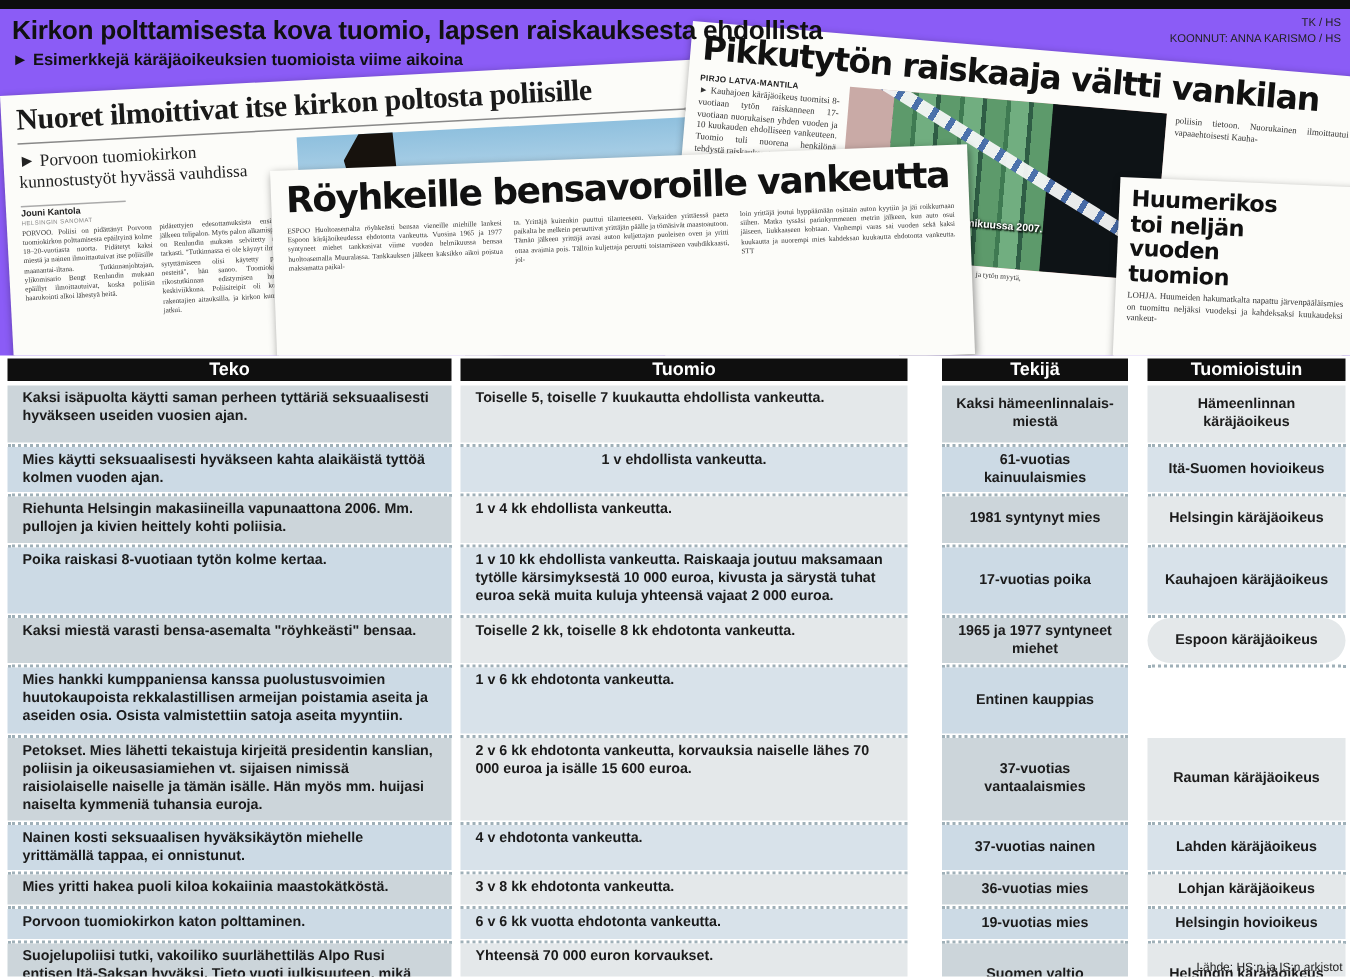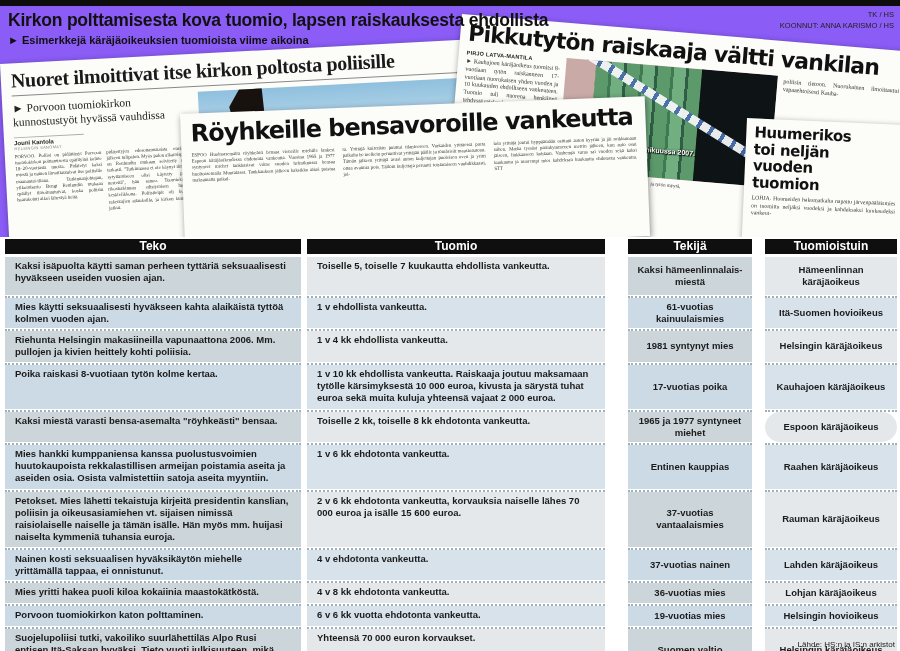--- a/index.html
+++ b/index.html
@@ -162,21 +162,21 @@
   <div class="cell c3c alt-gray" style="grid-row: 2;">
         <div class="cin" style="min-height: 38px;">Kaksi hämeenlinnalais- miestä</div>
       </div>
   <div class="cell c4 alt-gray" style="grid-row: 2;">
         <div class="cin" style="min-height: 38px;">Hämeenlinnan käräjäoikeus</div>
       </div>
 
   <div class="cell c1 alt-blue" style="grid-row: 3;">
         <div class="cin" style="min-height: 30px;">Mies käytti seksuaalisesti hyväkseen kahta alaikäistä tyttöä kolmen vuoden ajan.</div>
       </div>
-  <div class="cell c2 alt-blue" style="grid-row: 3;">
+  <div class="cell c2 alt-blue" style="grid-row: 3; text-align: center;">
         <div class="cin" style="min-height: 30px;">1 v ehdollista vankeutta.</div>
       </div>
   <div class="cell c3c alt-blue" style="grid-row: 3;">
         <div class="cin" style="min-height: 30px;">61-vuotias kainuulaismies</div>
       </div>
   <div class="cell c4 alt-blue" style="grid-row: 3;">
         <div class="cin" style="min-height: 30px;">Itä-Suomen hovioikeus</div>
       </div>
 
   <div class="cell c1 alt-gray" style="grid-row: 4;">
@@ -220,23 +220,20 @@
 
   <div class="cell c1 alt-blue" style="grid-row: 7; justify-content: flex-end;">
         <div class="cin" style="min-height: 44px;">Mies hankki kumppaniensa kanssa puolustusvoimien huutokaupoista rekkalastillisen armeijan poistamia aseita ja aseiden osia. Osista valmistettiin satoja aseita myyntiin.</div>
       </div>
   <div class="cell c2 alt-blue" style="grid-row: 7;">
         <div class="cin" style="min-height: 44px;">1 v 6 kk ehdotonta vankeutta.</div>
       </div>
   <div class="cell c3c alt-blue" style="grid-row: 7;">
         <div class="cin" style="min-height: 44px;">Entinen kauppias</div>
       </div>
-  <div class="cell c4 alt-blue" style="grid-row: 7;">
-        <div class="cin" style="min-height: 44px;">Raahen käräjäoikeus</div>
-      </div>
 
   <div class="cell c1 alt-gray" style="grid-row: 8;">
         <div class="cin" style="min-height: 48px;">Petokset. Mies lähetti tekaistuja kirjeitä presidentin kanslian, poliisin ja oikeusasiamiehen vt. sijaisen nimissä raisiolaiselle naiselle ja tämän isälle. Hän myös mm. huijasi naiselta kymmeniä tuhansia euroja.</div>
       </div>
   <div class="cell c2 alt-gray" style="grid-row: 8;">
         <div class="cin" style="min-height: 48px;">2 v 6 kk ehdotonta vankeutta, korvauksia naiselle lähes 70 000 euroa ja isälle 15 600 euroa.</div>
       </div>
   <div class="cell c3c alt-gray" style="grid-row: 8;">
         <div class="cin" style="min-height: 48px;">37-vuotias vantaalaismies</div>
       </div>
@@ -254,21 +251,21 @@
         <div class="cin" style="min-height: 30px;">37-vuotias nainen</div>
       </div>
   <div class="cell c4 alt-blue" style="grid-row: 9;">
         <div class="cin" style="min-height: 30px;">Lahden käräjäoikeus</div>
       </div>
 
   <div class="cell c1 alt-gray" style="grid-row: 10;">
         <div class="cin" style="min-height: 20px;">Mies yritti hakea puoli kiloa kokaiinia maastokätköstä.</div>
       </div>
   <div class="cell c2 alt-gray" style="grid-row: 10;">
-        <div class="cin" style="min-height: 20px;">4 v 8 kk ehdotonta vankeutta.</div>
+        <div class="cin" style="min-height: 20px;">3 v 8 kk ehdotonta vankeutta.</div>
       </div>
   <div class="cell c3c alt-gray" style="grid-row: 10;">
         <div class="cin" style="min-height: 20px;">36-vuotias mies</div>
       </div>
   <div class="cell c4 alt-gray" style="grid-row: 10;">
         <div class="cin" style="min-height: 20px;">Lohjan käräjäoikeus</div>
       </div>
 
   <div class="cell c1 alt-blue" style="grid-row: 11;">
         <div class="cin" style="min-height: 20px;">Porvoon tuomiokirkon katon polttaminen.</div>

